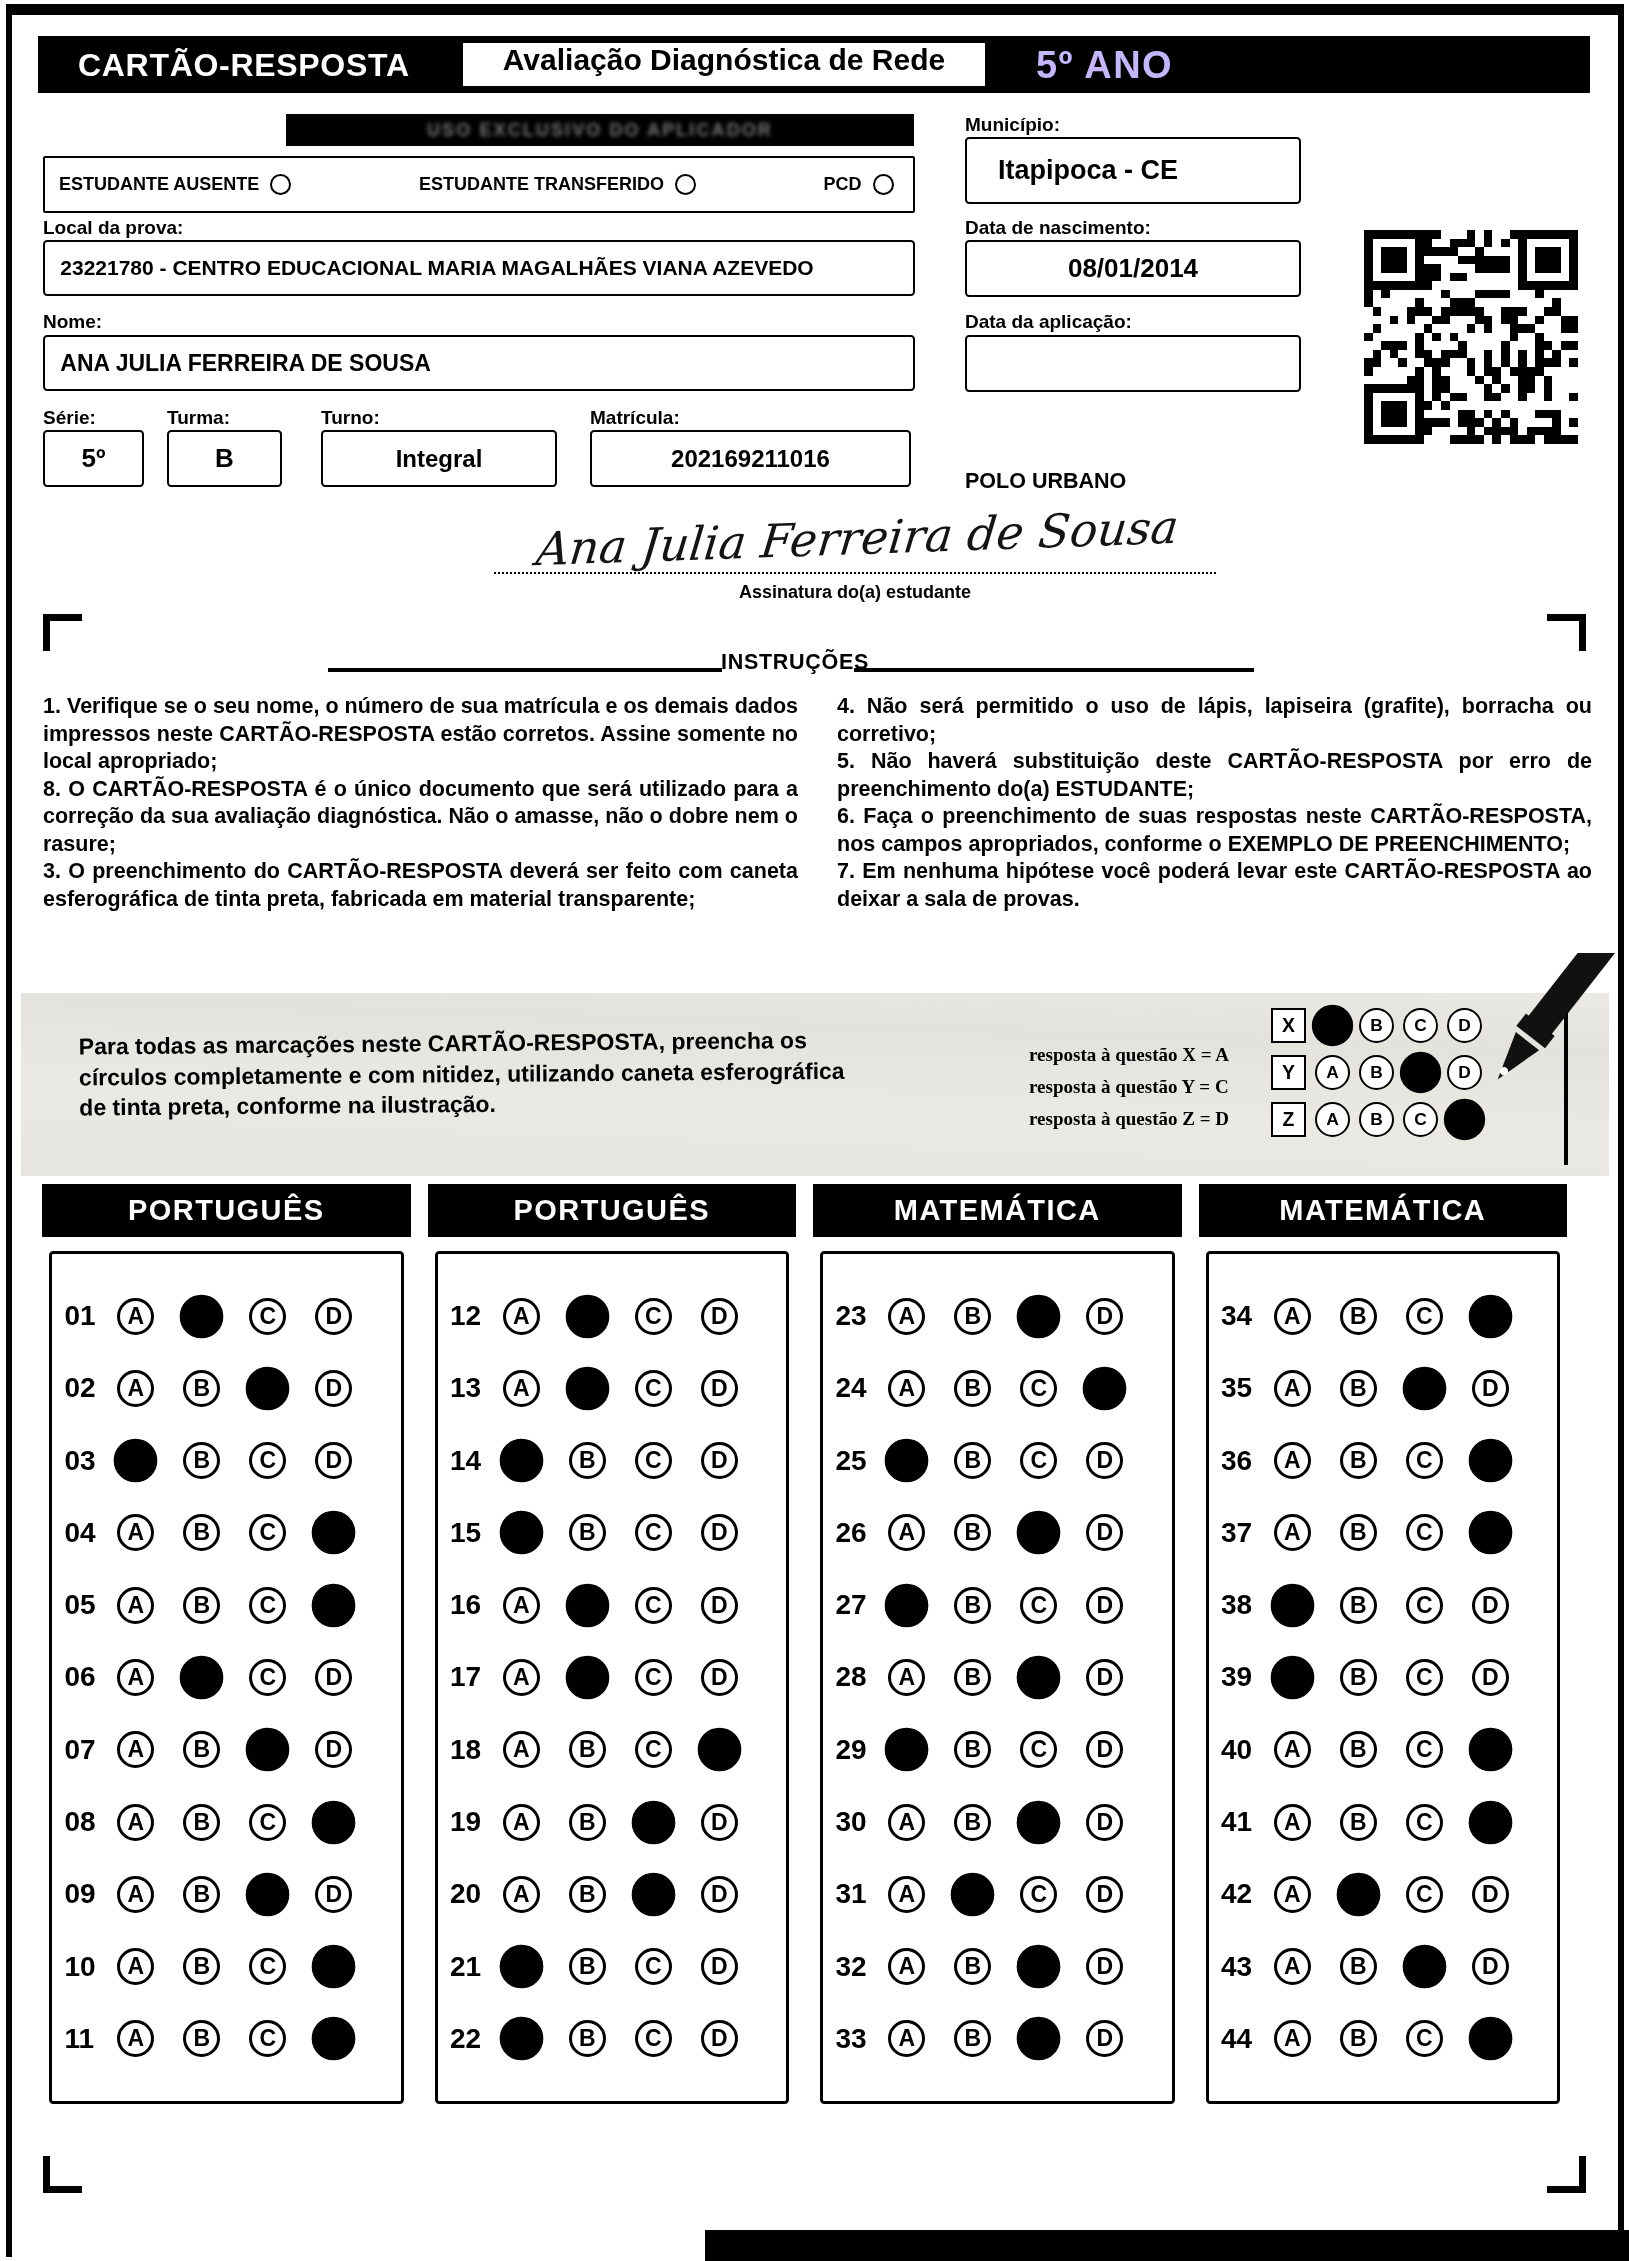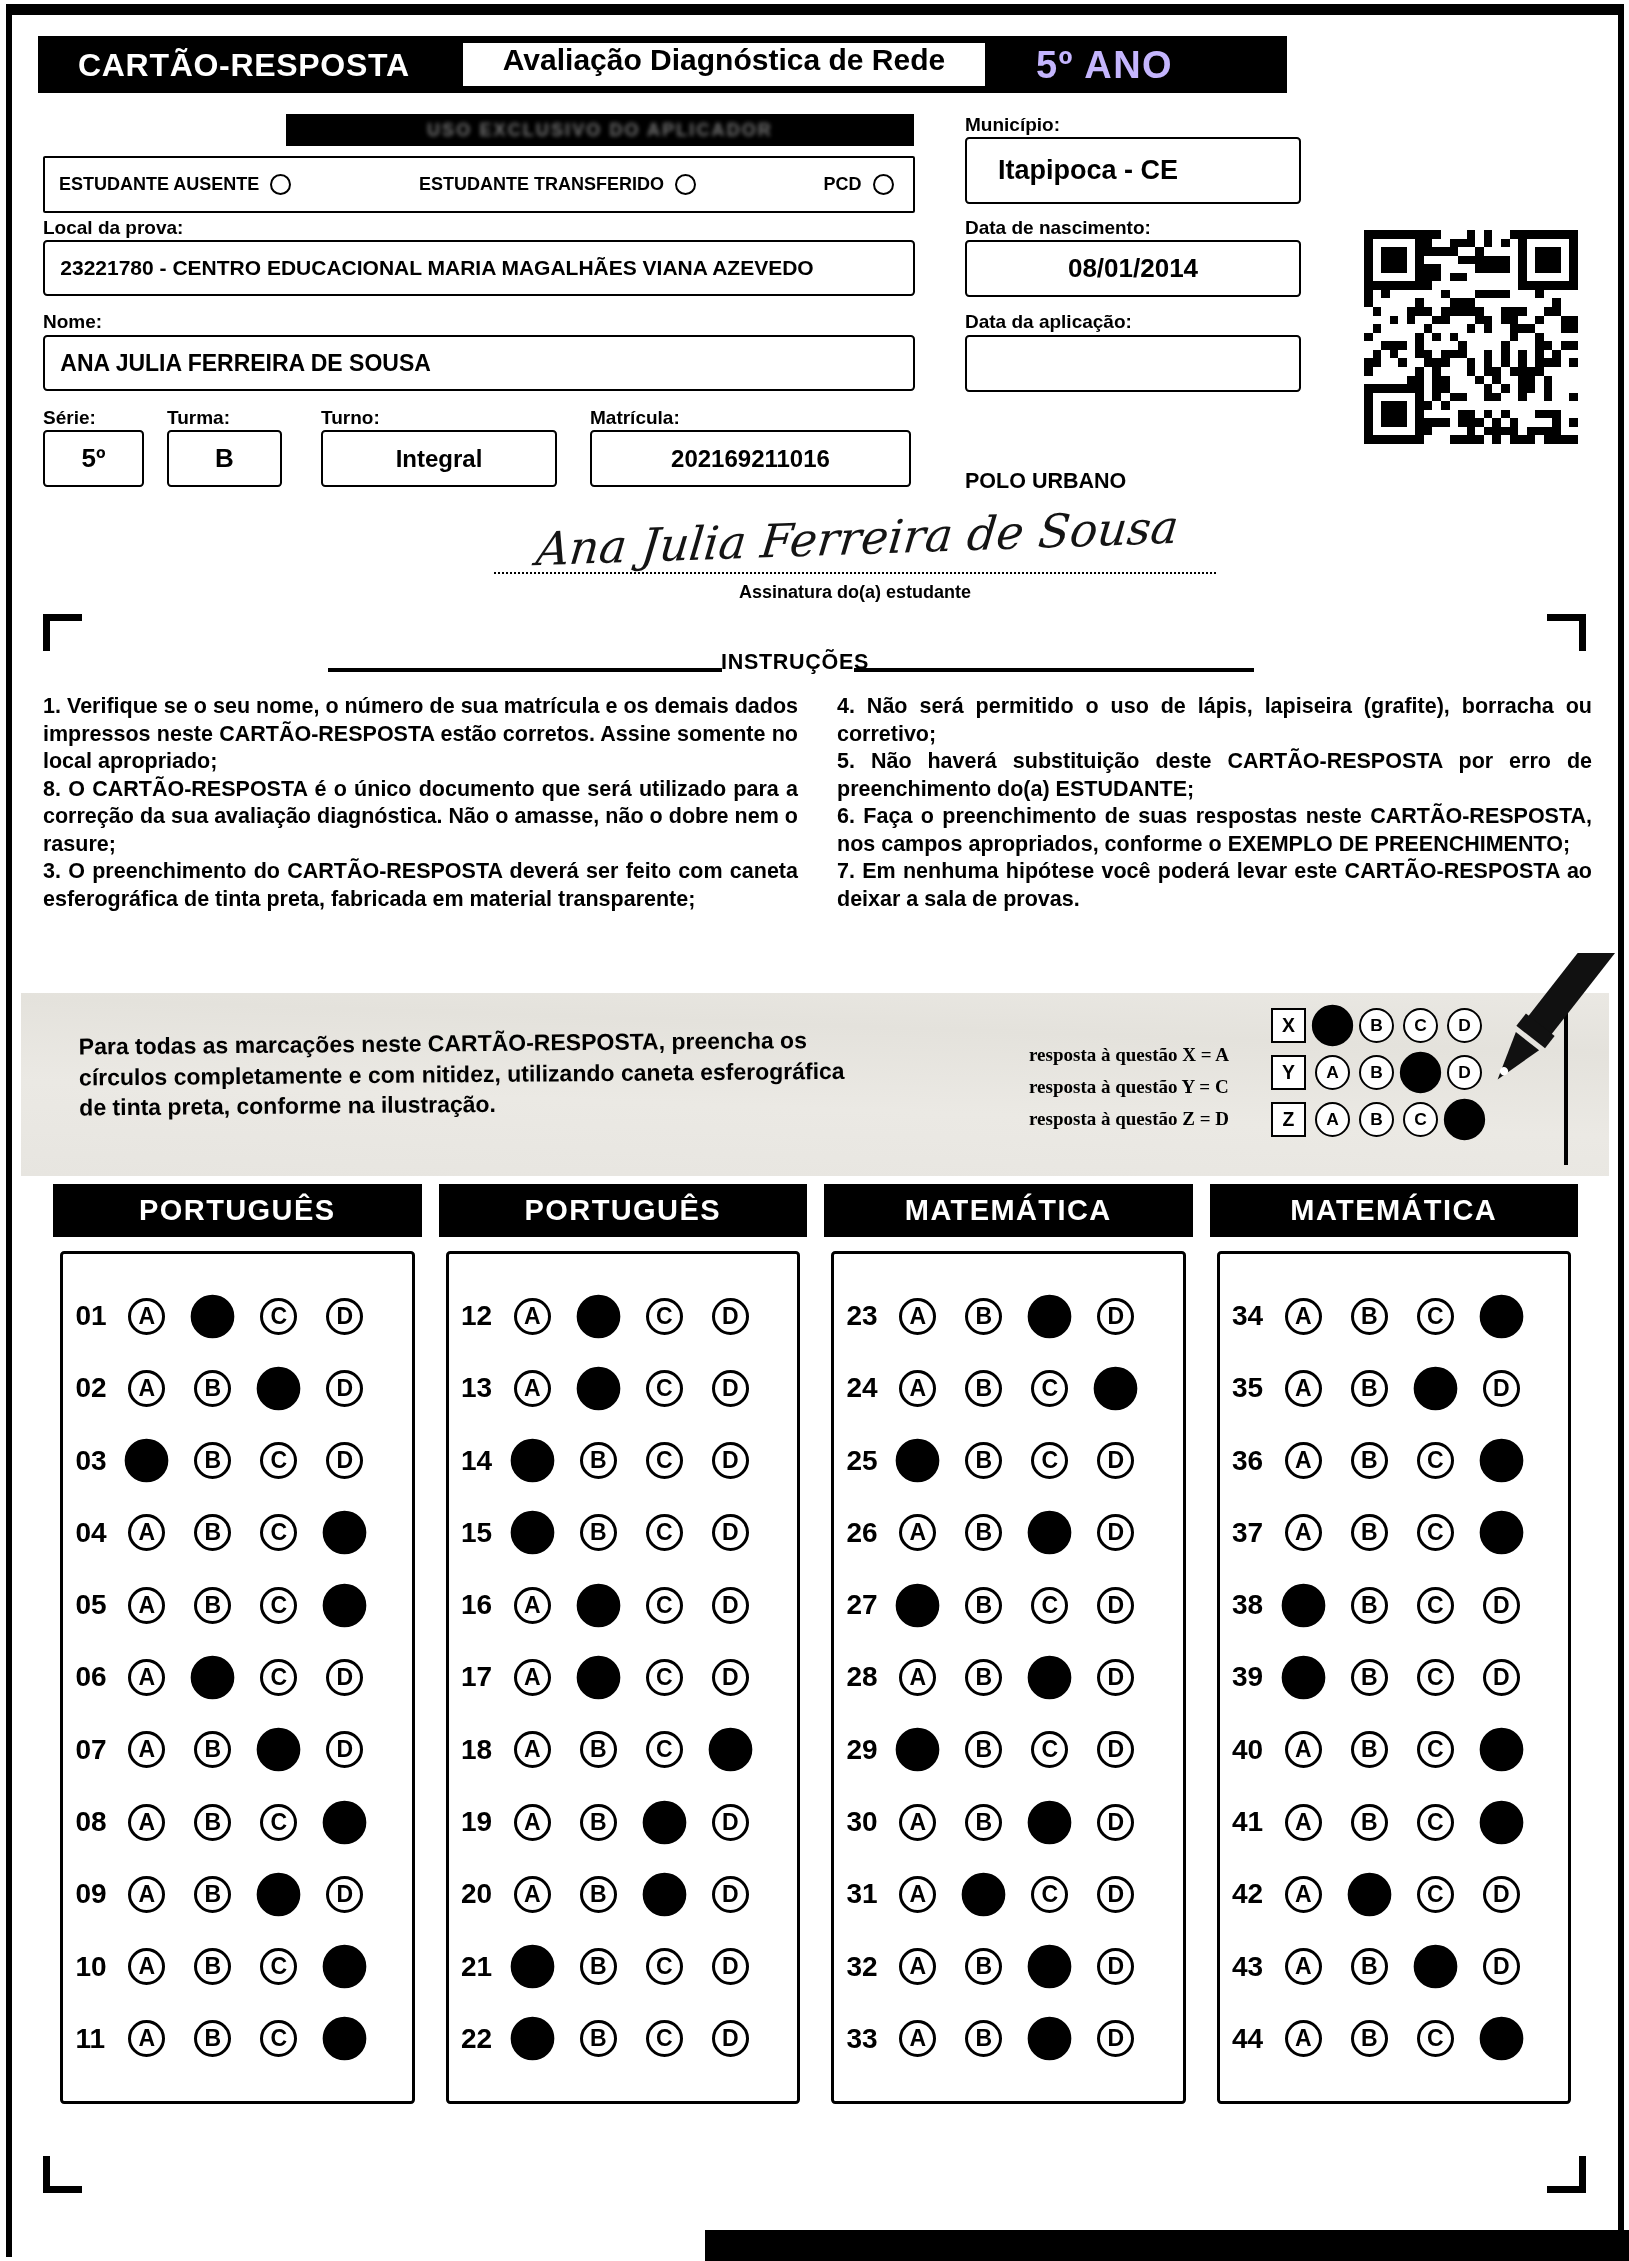--- a/index.html
+++ b/index.html
@@ -6,21 +6,21 @@
   body { background:#d8d8d8; font-family:"Liberation Sans", sans-serif; }
   .page { position:relative; width:1629px; height:2261px; background:#fff; overflow:hidden; margin:0 auto; color:#000; }
 
   
   .edge-top   { position:absolute; left:7px; top:4.2px;  width:1616px; height:10.4px; background:#000; }
   .edge-left  { position:absolute; left:5.6px;  top:4.2px;  width:6.2px;  height:2253px; background:#000; }
   .edge-right { position:absolute; left:1618px; top:4.2px; width:6.2px; height:2253px; background:#000; }
   .bottom-bar { position:absolute; left:705px; top:2230px; width:924px; height:31px; background:#000; }
 
   
-  .header-bar { position:absolute; left:38px; top:36px; width:1249px; height:57px; background:#000; }
+  .header-bar { position:absolute; left:38px; top:36px; width:1552px; height:57px; background:#000; }
   .header-title { position:absolute; left:40px; top:50%; transform:translateY(-50%); color:#fff; font-size:32px; font-weight:bold; letter-spacing:0.7px; }
   .header-subtitle-box { position:absolute; left:425px; top:7px; width:522px; height:43px; background:#fff; display:flex; align-items:flex-start; justify-content:center; }
   .header-subtitle-box span { font-size:30px; font-weight:bold; }
   .header-grade { position:absolute; left:998px; top:50%; transform:translateY(-50%); color:#c4b5fd; font-size:38px; font-weight:bold; letter-spacing:1.4px; }
 
   
   .redacted-bar { position:absolute; left:286px; top:114px; width:628px; height:32px; background:#000; display:flex; align-items:center; justify-content:center; }
   .redacted-text { color:#8a8a8a; font-weight:bold; font-size:18px; letter-spacing:2.1px; filter:blur(2.1px); opacity:.85; }
 
   .checkbox-box { position:absolute; left:43px; top:156px; width:872px; height:57px; border:2.1px solid #000; border-radius:2.1px; display:flex; align-items:center; justify-content:space-between; padding:0 19.4px 0 14px; }
@@ -79,21 +79,21 @@
   #example-legend { position:absolute; left:1008px; top:46px; font-size:19px; font-weight:bold; line-height:32px;font-family:Liberation Serif, serif; }
   #example-grid { position:absolute; left:1250px; top:15.3px; }
   .eg-row { display:flex; align-items:center; gap:9px; margin-bottom:11.8px; }
   .eg-label { width:35px; height:35px; border:2.1px solid #000; background:#fff; display:flex; align-items:center; justify-content:center; font-size:19.4px; font-weight:bold; }
   .eg-bubble { width:35px; height:35px; border:2.1px solid #000; border-radius:50%; background:#fff; display:flex; align-items:center; justify-content:center; font-size:17.4px; font-weight:bold; }
   .eg-bubble.filled { background:#000; color:transparent; transform:scale(1.18); }
   #ex-vline { position:absolute; left:1543px; top:3.5px; width:3.5px; height:168px; background:#000; }
   .pen { position:absolute; left:1389px; top:-40px; width:208px; height:208px; }
 
   
-  #answers-grid { position:absolute; left:53px; top:1184px; width:1525px; display:flex; gap:17px; }
+  #answers-grid { position:absolute; left:42px; top:1184px; width:1525px; display:flex; gap:17px; }
   .answer-col { flex:1; display:flex; flex-direction:column; }
   .answer-header { height:53px; background:#000; color:#fff; display:flex; align-items:center; justify-content:center; font-size:29px; font-weight:bold; letter-spacing:1.4px; }
   .answer-box { margin:14px 7px 0 7px; border:3.5px solid #000; border-radius:4.2px; height:853px; display:flex; flex-direction:column; justify-content:space-evenly; padding:8.3px 4.2px 8.3px 12.5px; }
   .q-row { display:flex; align-items:center; }
   .q-num { width:50px; font-size:28px; font-weight:bold; }
   .bubble { width:37px; height:37px; border:3.5px solid #000; border-radius:50%; background:#fff; display:flex; align-items:center; justify-content:center; font-size:23px; font-weight:bold; margin-left:29px; }
   .q-row .bubble:first-of-type { margin-left:2.8px; }
   .bubble.filled { background:#000; color:transparent; transform:scale(1.18); }
 </style>
 </head>

